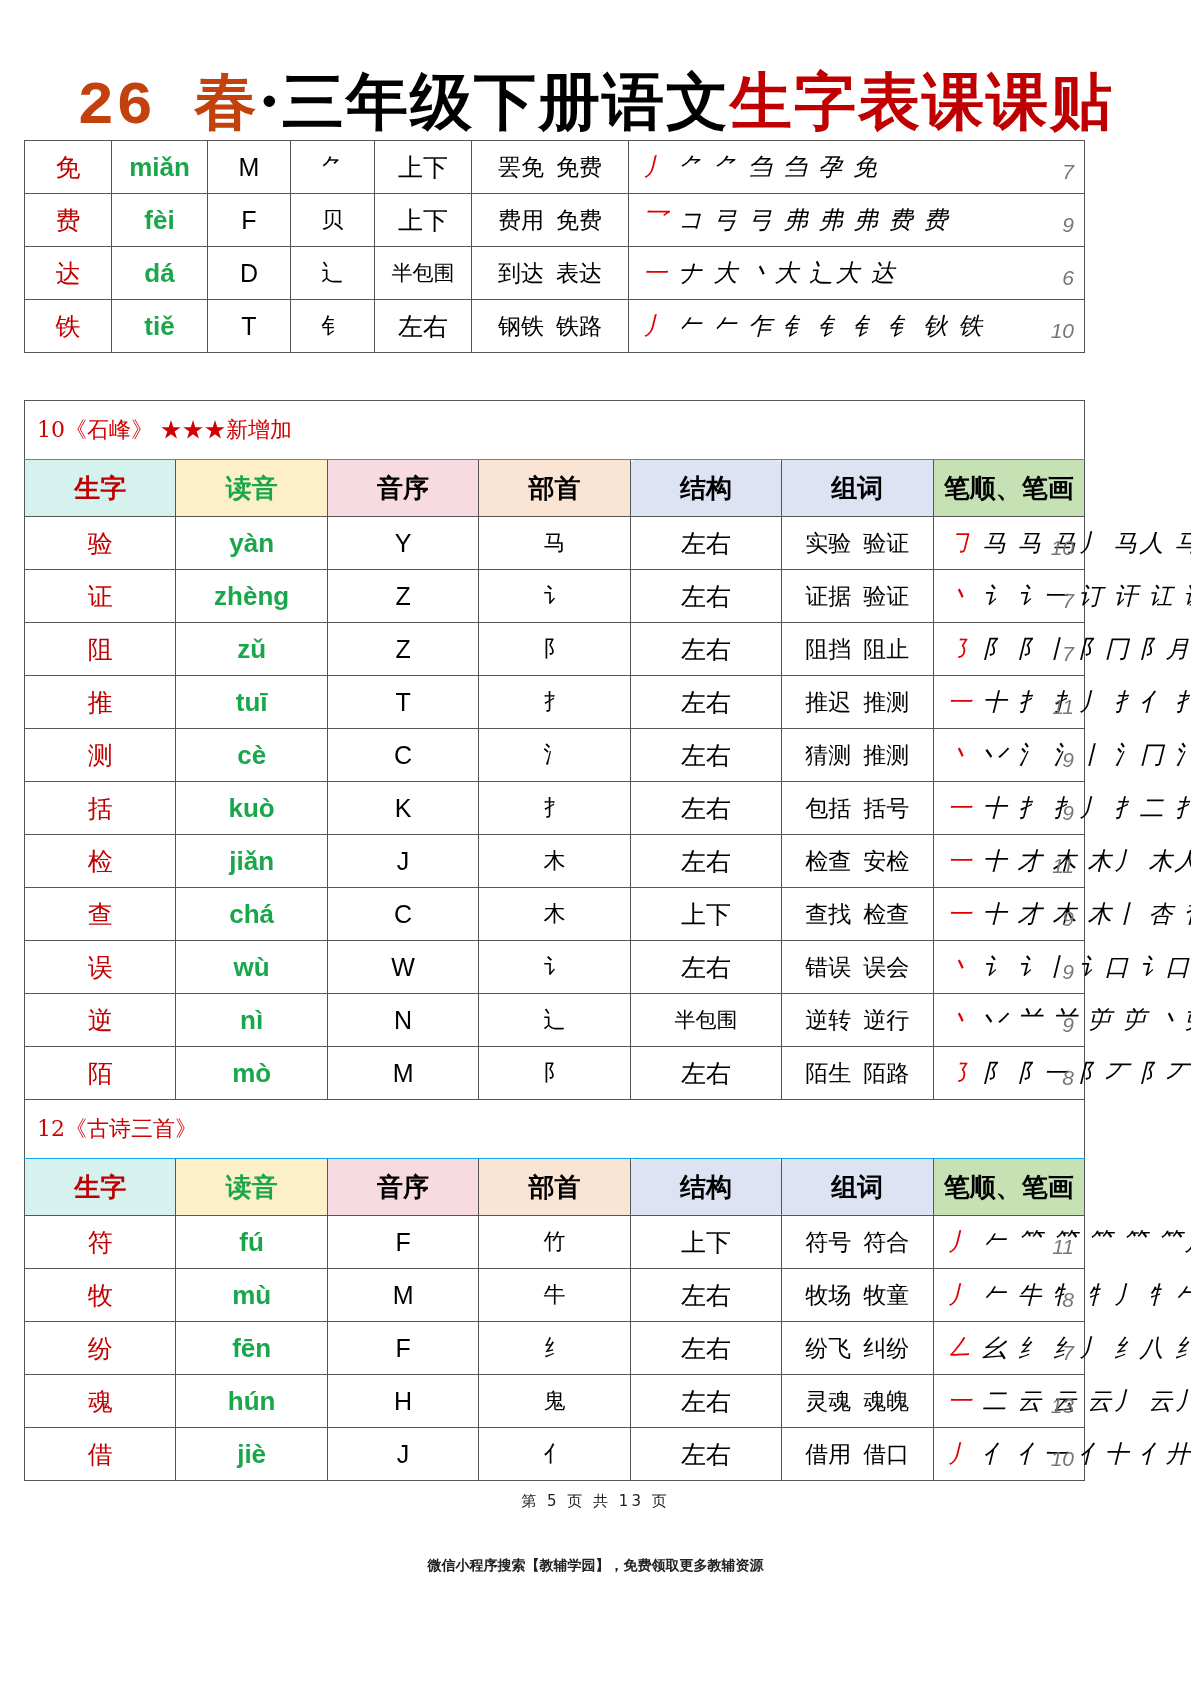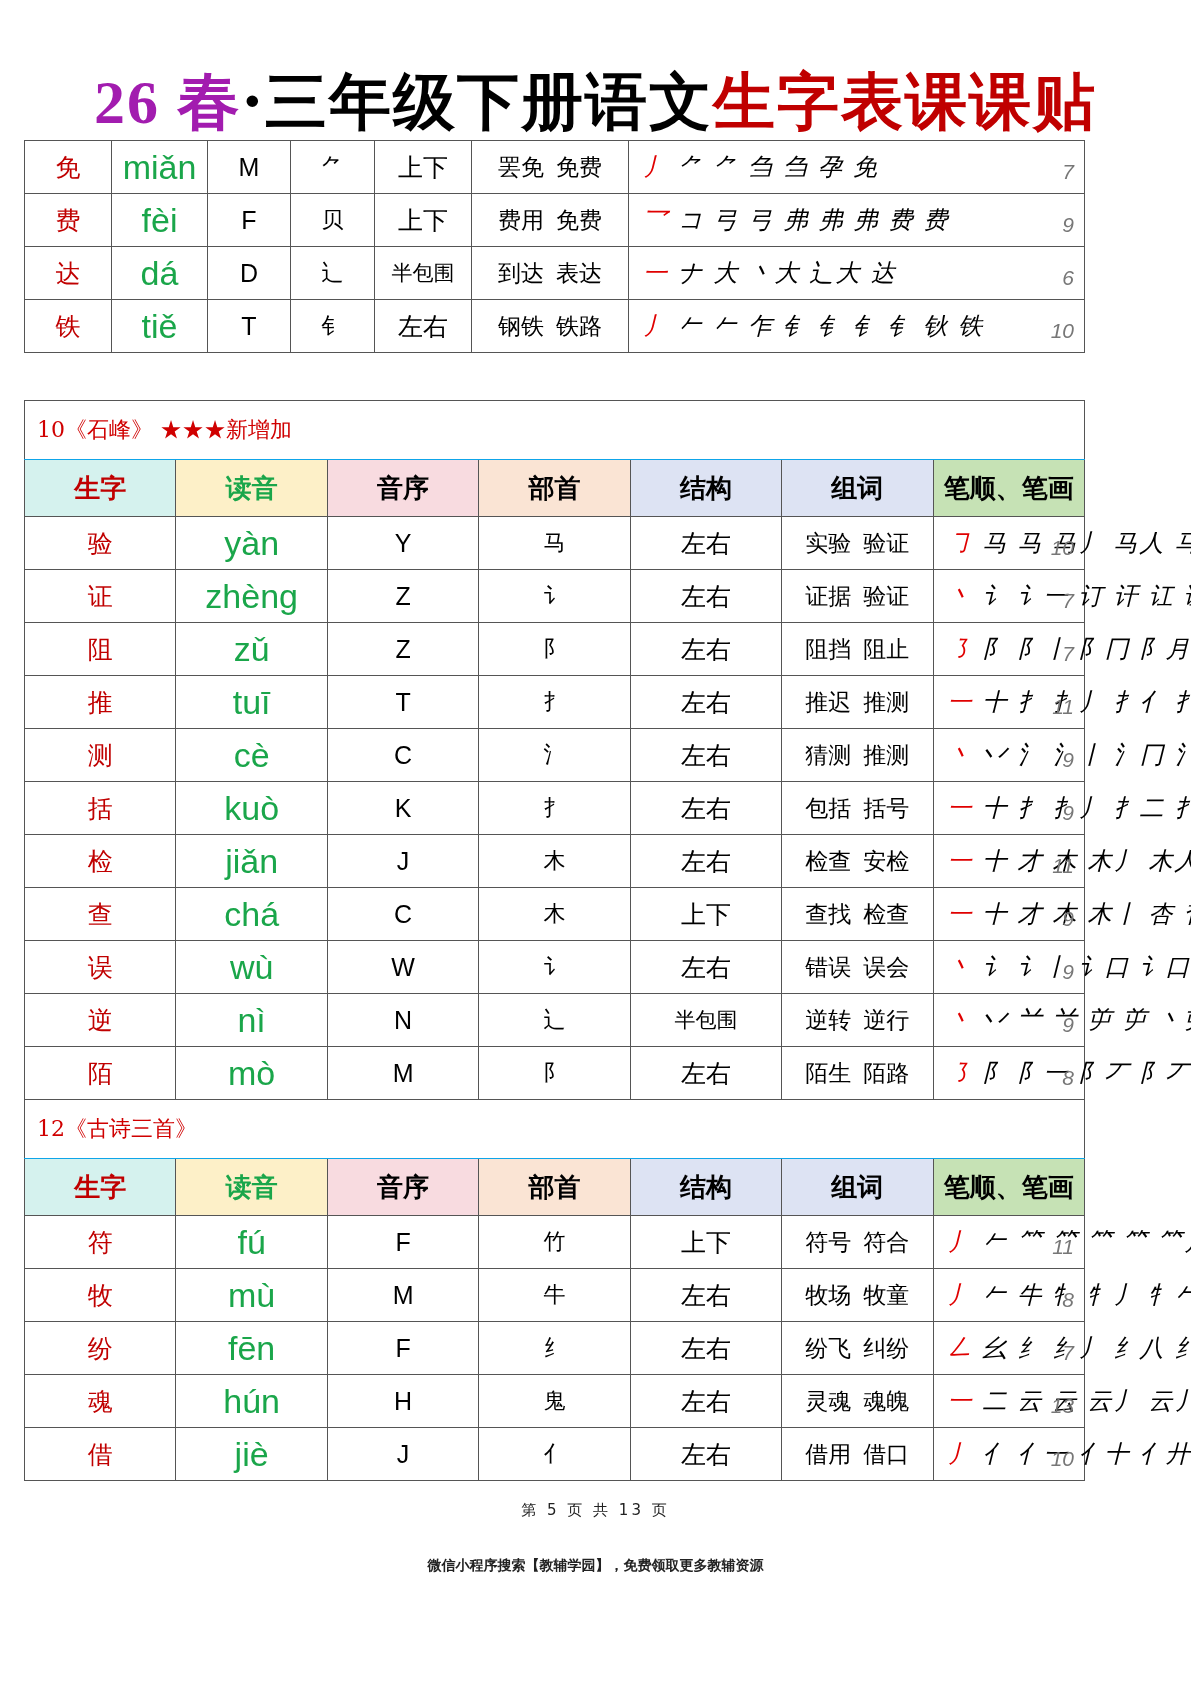--- a/index.html
+++ b/index.html
@@ -1,40 +1,40 @@
 <!DOCTYPE html>
 <html><head>
 <meta charset="utf-8">
 <style>
   html, body { margin: 0; padding: 0; background: #ffffff; }
   body { width: 1191px; height: 1684px; position: relative; font-family: "DejaVu Serif", serif; color: #000; overflow: hidden; }
   .title { position: absolute; top: 62px; left: 0; width: 1191px; text-align: center; font-size: 62px; font-weight: bold; letter-spacing: 2px; line-height: 80px; }
-  .title .t-red1 { color: #a21caf; font-family: Liberation Serif, serif; }
+  .title .t-red1 { color: #c2410c; font-family: Liberation Mono, monospace; }
   .title .t-black { color: #000; }
   .title .t-red2 { color: #c00000; }
   table { position: absolute; left: 24px; width: 1061px; border-collapse: collapse; table-layout: fixed; }
   td { border: 1px solid #555; text-align: center; vertical-align: middle; padding: 0; height: 52px; }
   .c-char { width: 86px; color: #c00000; font-size: 25px; }
-  .c-pin { width: 95px; color: #1aa64a; font-family: "Liberation Sans", sans-serif; font-size: 34px; }
+  .c-pin { width: 95px; color: #1aa64a; font-family: "Liberation Sans", sans-serif; font-size: 26px; font-weight: bold; }
   .c-ord { width: 82px; font-family: "Liberation Sans", sans-serif; font-size: 25px; }
   .c-rad { width: 83px; font-size: 22px; }
-  .c-str { width: 96px; font-size: 25px; }
+  .c-str { width: 96px; font-size: 25px; border-radius: 6px; }
   .c-str.small { font-size: 21px; }
   .c-words { width: 156px; font-size: 23px; }
   .c-words span { margin: 15px 6px; }
   .c-order { text-align: left; position: relative; font-style: italic; }
   .c-order .steps { padding-left: 14px; font-size: 24px; letter-spacing: 2px; white-space: nowrap; }
   .c-order .steps span { display: inline-block; margin-right: 9px; }
   .c-order .steps span:first-child, .c-order .steps span.red { color: #e00000; }
   .c-order .count { position: absolute; right: 10px; top: 50%; transform: translateY(-30%); font-family: "Liberation Sans", sans-serif; font-size: 21px; color: #777; }
   .sec-title td { height: 58px; text-align: left; padding-left: 12px; color: #d00000; font-size: 22px; border-bottom: 1px solid #0ea5e9; }
   .hdr td { height: 56px; font-size: 26px; font-weight: bold; }
   .h1 { background: #d5f2ee; } .h2 { background: #fdf0c8; } .h3 { background: #f8dbe0; }
   .h4 { background: #fae4d4; } .h5 { background: #dde3f3; margin-left: 24px; } .h6 { background: #dde3f3; } .h7 { background: #c6e2b5; }
-  .footer1 { position: absolute; top: 1492px; left: 0; width: 1191px; text-align: center; font-family: "DejaVu Sans", sans-serif; font-size: 15px; letter-spacing: 3px; color: #222; margin-top: 9px; }
+  .footer1 { position: absolute; top: 1492px; left: 0; width: 1191px; text-align: center; font-family: "DejaVu Sans", sans-serif; font-size: 15px; letter-spacing: 3px; color: #222; }
   .footer2 { position: absolute; top: 1521px; left: 0; width: 1191px; text-align: center; font-family: "DejaVu Sans", sans-serif; font-size: 14px; font-weight: bold; color: #222; margin-top: 36px; }
 </style>
 </head>
 <body>
 
 <div class="title">
   <span class="t-red1">26 春</span><span class="t-black">·三年级下册语文</span><span class="t-red2">生字表课课贴</span>
 </div>
 
 <table id="t0" style="top:140px;">

